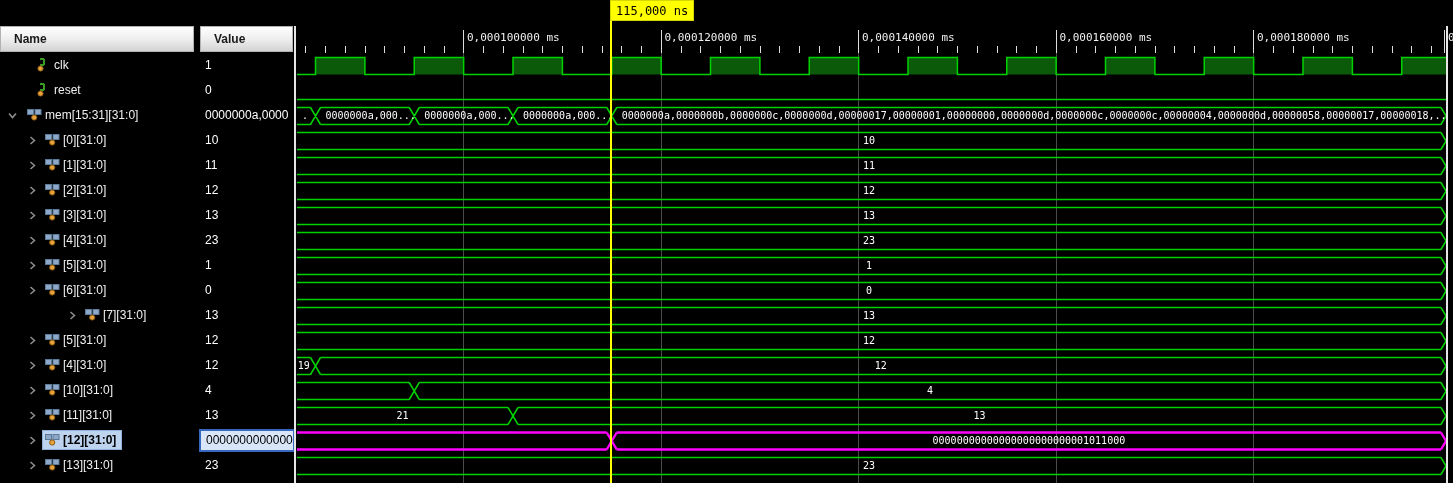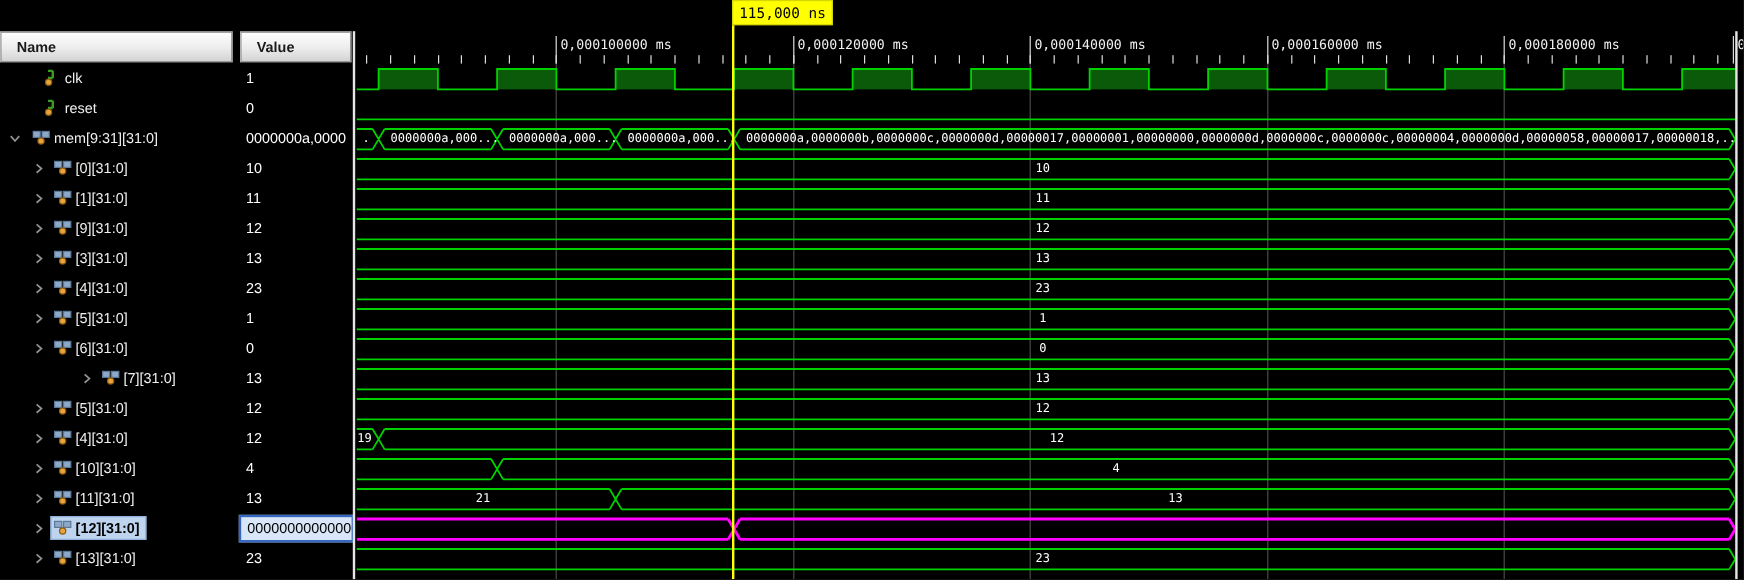--- a/index.html
+++ b/index.html
@@ -67,21 +67,21 @@
         <div class="chev open" style="left: 8px;">
           <svg width="9" height="9" viewBox="0 0 9 9">
             <polyline points="2.5,1 6.5,4.5 2.5,8" stroke="#909090" stroke-width="1.5" fill="none"></polyline>
           </svg>
         </div>
         <div class="sig-icon" style="left: 27px;"><svg width="15" height="13" viewBox="0 0 15 13">
             <rect x="0.5" y="1.5" width="6" height="5" fill="#8fa8c8" stroke="#5a7a9a"></rect>
             <rect x="8" y="1.5" width="6" height="5" fill="#8fa8c8" stroke="#5a7a9a"></rect>
             <circle cx="7.2" cy="9.5" r="2.6" fill="#e8a33d" stroke="#8a5a10"></circle>
           </svg></div>
-        <div class="lbl" style="left: 45px;">mem[9:31][31:0]</div>
+        <div class="lbl" style="left: 45px;">mem[15:31][31:0]</div>
       </div>
       <div class="name-row" style="top: 128px;">
         <div class="chev" style="left: 28px;">
           <svg width="9" height="9" viewBox="0 0 9 9">
             <polyline points="2.5,1 6.5,4.5 2.5,8" stroke="#909090" stroke-width="1.5" fill="none"></polyline>
           </svg>
         </div>
         <div class="sig-icon" style="left: 45px;"><svg width="15" height="13" viewBox="0 0 15 13">
             <rect x="0.5" y="1.5" width="6" height="5" fill="#8fa8c8" stroke="#5a7a9a"></rect>
             <rect x="8" y="1.5" width="6" height="5" fill="#8fa8c8" stroke="#5a7a9a"></rect>
@@ -106,21 +106,21 @@
         <div class="chev" style="left: 28px;">
           <svg width="9" height="9" viewBox="0 0 9 9">
             <polyline points="2.5,1 6.5,4.5 2.5,8" stroke="#909090" stroke-width="1.5" fill="none"></polyline>
           </svg>
         </div>
         <div class="sig-icon" style="left: 45px;"><svg width="15" height="13" viewBox="0 0 15 13">
             <rect x="0.5" y="1.5" width="6" height="5" fill="#8fa8c8" stroke="#5a7a9a"></rect>
             <rect x="8" y="1.5" width="6" height="5" fill="#8fa8c8" stroke="#5a7a9a"></rect>
             <circle cx="7.2" cy="9.5" r="2.6" fill="#e8a33d" stroke="#8a5a10"></circle>
           </svg></div>
-        <div class="lbl" style="left: 63px;">[9][31:0]</div>
+        <div class="lbl" style="left: 63px;">[2][31:0]</div>
       </div>
       <div class="name-row" style="top: 203px;">
         <div class="chev" style="left: 28px;">
           <svg width="9" height="9" viewBox="0 0 9 9">
             <polyline points="2.5,1 6.5,4.5 2.5,8" stroke="#909090" stroke-width="1.5" fill="none"></polyline>
           </svg>
         </div>
         <div class="sig-icon" style="left: 45px;"><svg width="15" height="13" viewBox="0 0 15 13">
             <rect x="0.5" y="1.5" width="6" height="5" fill="#8fa8c8" stroke="#5a7a9a"></rect>
             <rect x="8" y="1.5" width="6" height="5" fill="#8fa8c8" stroke="#5a7a9a"></rect>
@@ -466,20 +466,21 @@
           <svg width="1156" height="25">
             <path d="M0 4.5 H211 M0 21.5 H211 M221 4.5 H1144 M221 21.5 H1144 M211 4.5 L221 21.5 M211 21.5 L221 4.5 M1144 4.5 L1149 13 M1144 21.5 L1149 13" stroke="#00d200" stroke-width="1.5" fill="none"></path>
           </svg>
           <div class="wave-lbl center" style="left: 0px; width: 211px;">21</div>
           <div class="wave-lbl center" style="left: 221px; width: 923px;">13</div>
         </div>
         <div class="wave-row" style="top: 428px;">
           <svg width="1156" height="25">
             <path d="M0 4.5 H309.75 M0 21.5 H309.75 M319.75 4.5 H1144 M319.75 21.5 H1144 M309.75 4.5 L319.75 21.5 M309.75 21.5 L319.75 4.5 M1144 4.5 L1149 13 M1144 21.5 L1149 13" stroke="#ff00ff" stroke-width="2.4" fill="none"></path>
           </svg>
+          <div class="wave-lbl center" style="left: 319.75px; width: 824.25px;">00000000000000000000000001011000</div>
         </div>
         <div class="wave-row" style="top: 453px;">
           <svg width="1156" height="25">
             <path d="M0 4.5 H1144 M0 21.5 H1144 M1144 4.5 L1149 13 M1144 21.5 L1149 13" stroke="#00d200" stroke-width="1.5" fill="none"></path>
           </svg>
           <div class="wave-lbl center" style="left: 0px; width: 1144px;">23</div>
         </div>
       </div>
     <div class="v-line" style="left:1149px;top:26px"></div>
     <div class="cursor-line" id="cursorLine" style="left: 313px; background: rgb(255, 255, 0);"></div>

